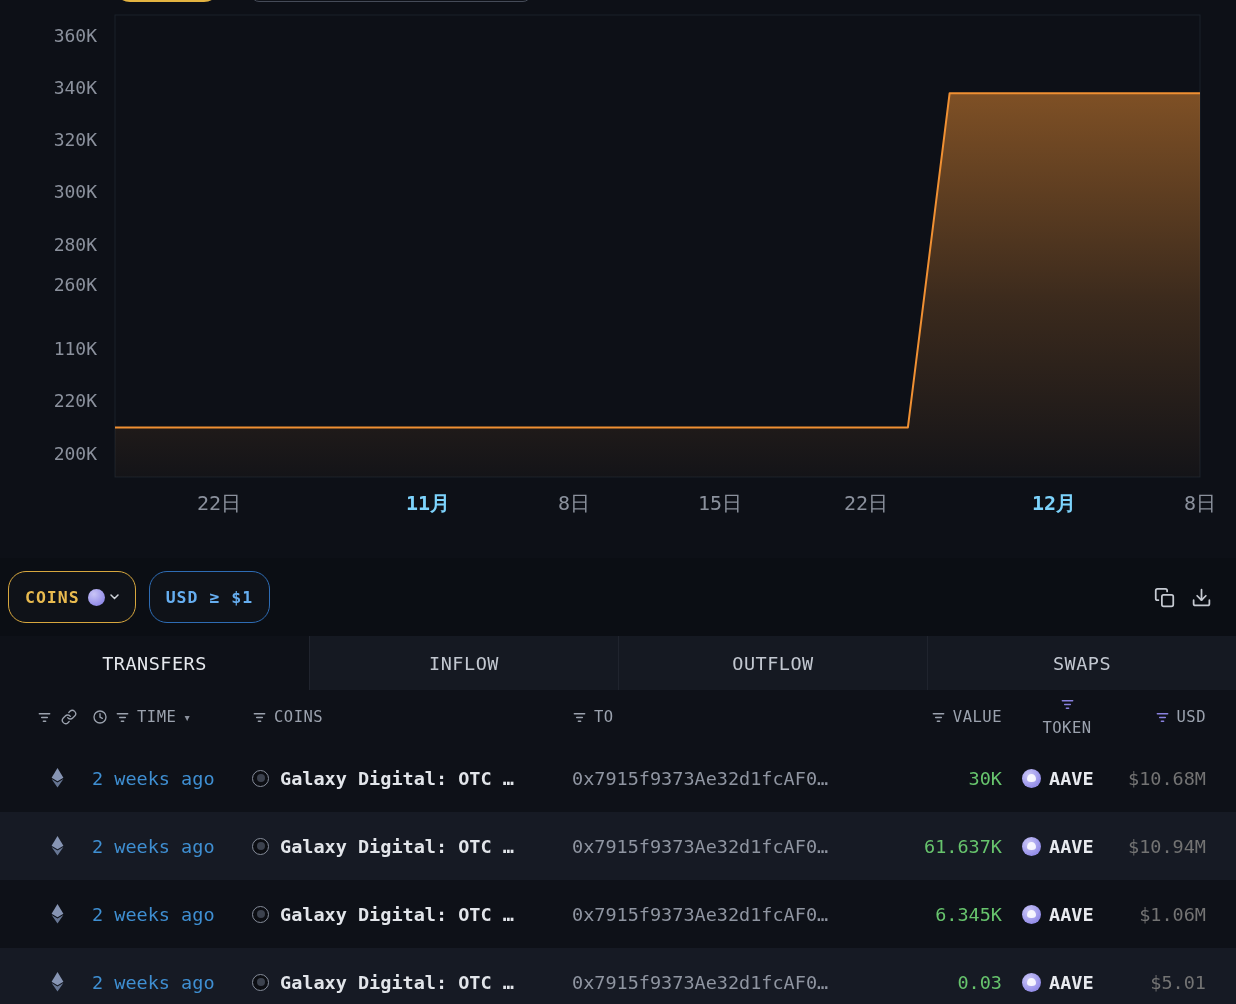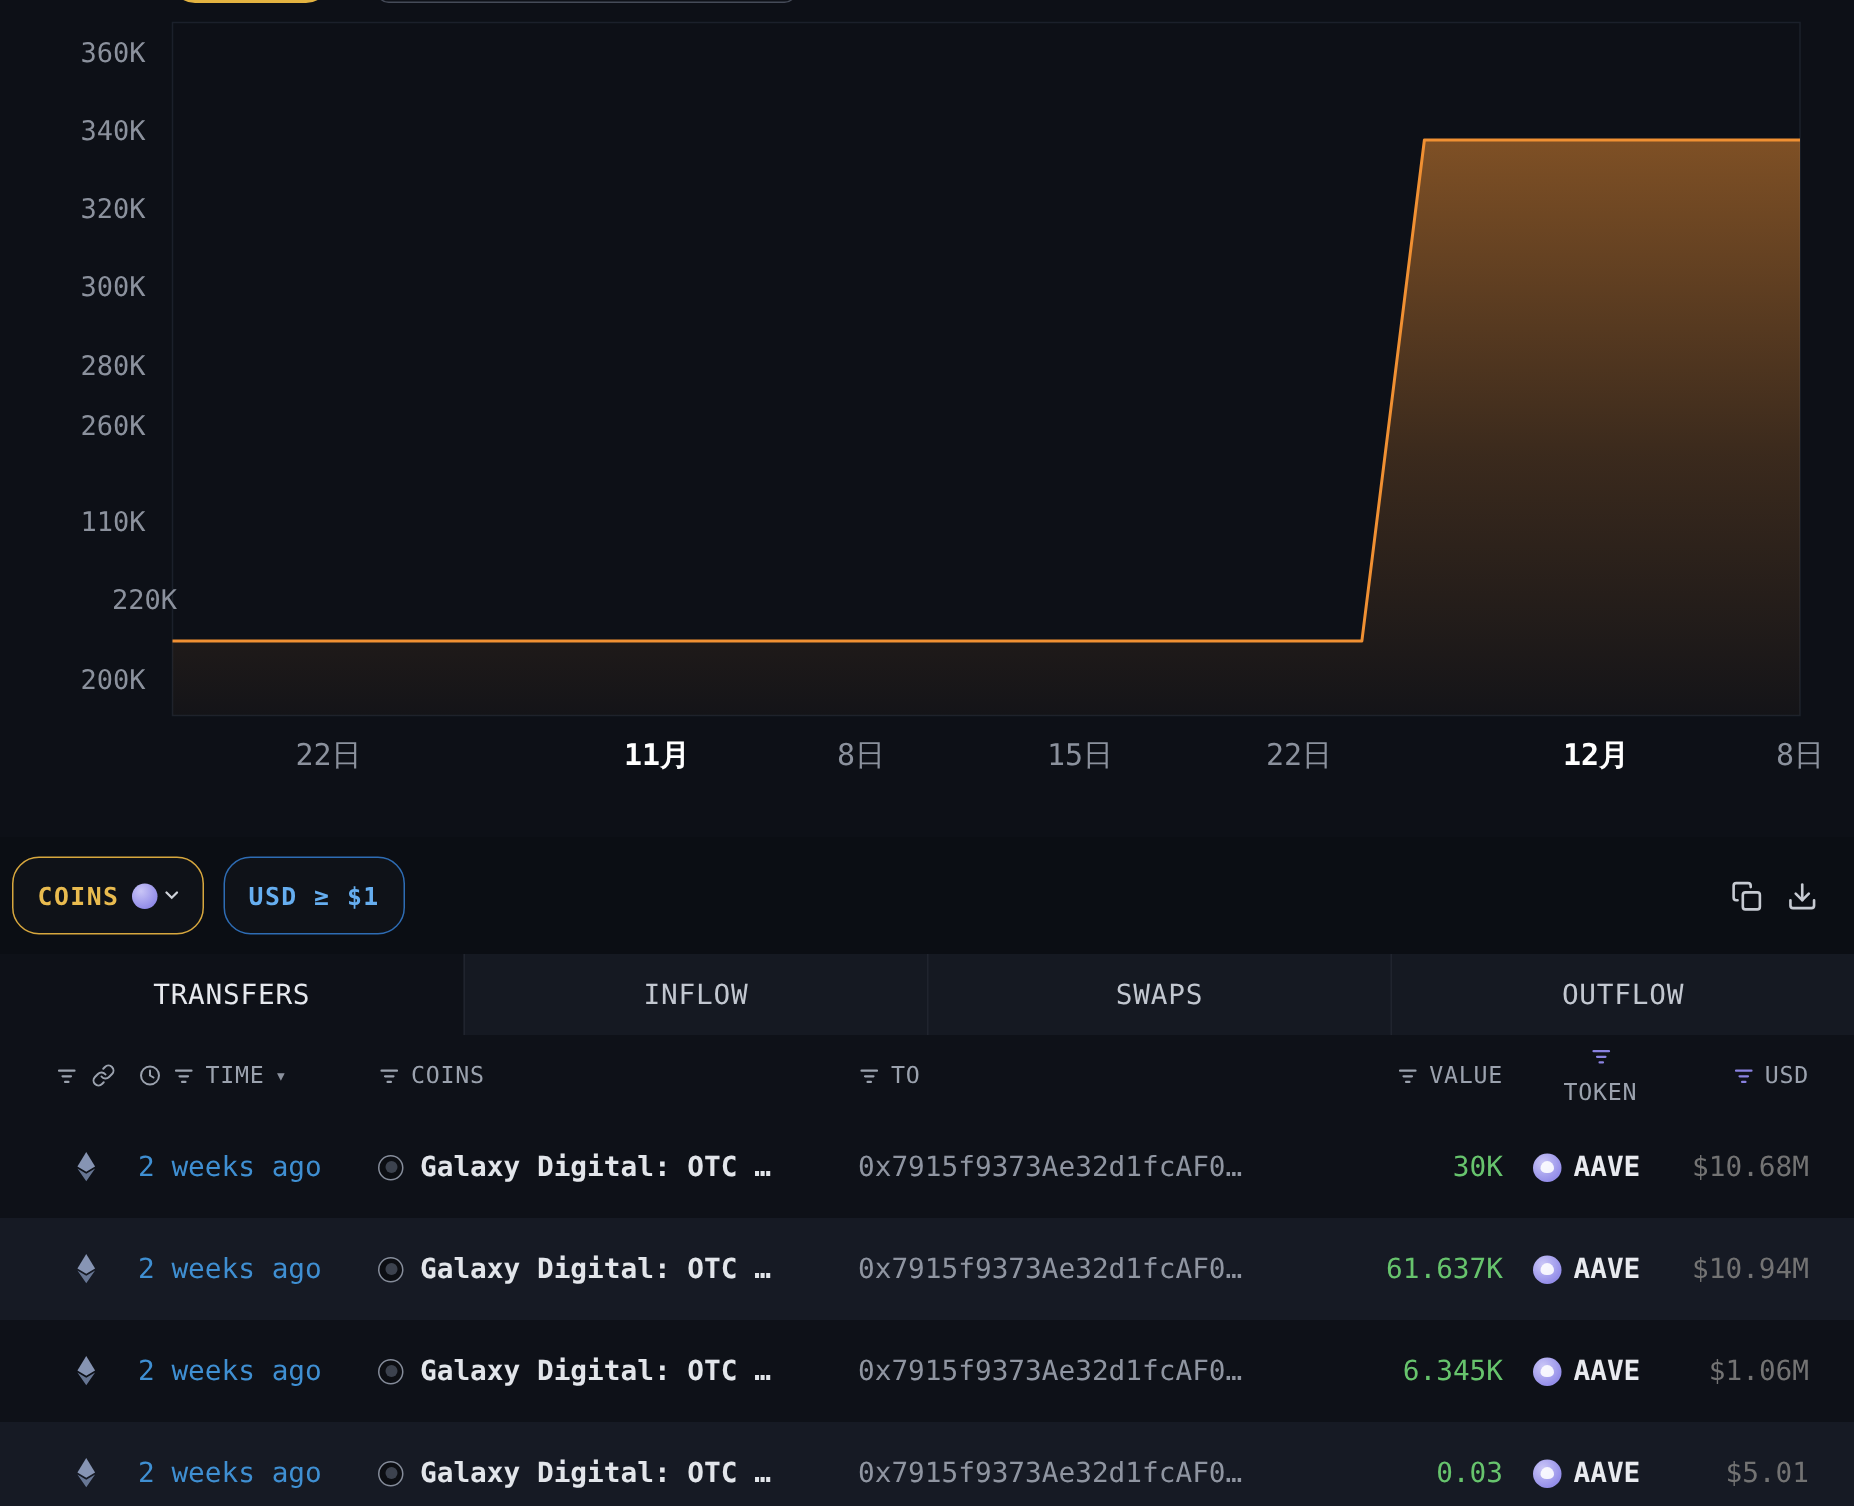--- a/index.html
+++ b/index.html
@@ -13,21 +13,21 @@
   
   .chart-card { position:relative; width:1236px; height:558px; background:#0d1017; }
   .pill-partial { position:absolute; background:rgba(255,255,255,0.01); }
   .pill-yellow { left:114px; top:-31px; width:106px; height:33px; border:2px solid #e3b341; border-radius:16px; z-index:5; }
   .box-gray { left:251px; top:-31px; width:280px; height:33px; border:1px solid #454b58; border-radius:8px; z-index:5; }
   #chart-svg { position:absolute; left:0; top:0; }
   .y-axis { position:absolute; left:0; top:0; width:97px; height:478px; }
   .y-tick { position:absolute; left:0; width:97px; text-align:right; font-size:18px; line-height:22px; color:#8b919d; }
   .x-axis { position:absolute; left:0; top:490px; width:1236px; height:30px; }
   .x-tick { position:absolute; top:0; transform:translateX(-50%); font-size:20px; color:#8b919d; white-space:nowrap; }
-  .x-tick.bold { color:#ffffff; font-weight:bold;margin-left:10px; }
+  .x-tick.bold { color:#7dd3fc; font-weight:bold; }
   
   .filter-row { position:relative; height:78px; display:flex; align-items:center; padding:0 24px 0 8px; gap:13px; }
   .chip { height:52px; border-radius:18px; display:inline-flex; align-items:center; gap:8px;
           padding:0 16px; background:rgba(255,255,255,0.02); font-family:inherit;
           font-size:16.5px; font-weight:bold; letter-spacing:1px; cursor:pointer; }
   .chip-coins { border:1.5px solid #d7a73e; color:#e9bb4f; }
   .chip-usd   { border:1.5px solid #2e6cb4; color:#66aef0; }
   .coin-dot { width:17px; height:17px; border-radius:50%;
               background:radial-gradient(circle at 35% 30%, #c9c5f6, #948ee9 70%, #7d76dd); }
   .chip-chevron { color:#cfd3da; display:inline-flex; margin-left:-3px; }
@@ -88,21 +88,21 @@
     </svg>
 
     <div class="y-axis">
       <div class="y-tick" style="top: 24.8814px;">360K</div>
       <div class="y-tick" style="top: 77.0847px;">340K</div>
       <div class="y-tick" style="top: 129.288px;">320K</div>
       <div class="y-tick" style="top: 181.492px;">300K</div>
       <div class="y-tick" style="top: 233.695px;">280K</div>
       <div class="y-tick" style="top: 274px;">260K</div>
       <div class="y-tick" style="top: 338.102px;">110K</div>
-      <div class="y-tick" style="top: 390.305px; margin-left: 21px;">220K</div>
+      <div class="y-tick" style="top: 390.305px;">220K</div>
       <div class="y-tick" style="top: 442.508px;">200K</div>
     </div>
 
     <div class="x-axis">
       <span class="x-tick" style="left: 219px;">22日</span>
       <span class="x-tick bold" style="left: 428px;">11月</span>
       <span class="x-tick" style="left: 574px;">8日</span>
       <span class="x-tick" style="left: 720px;">15日</span>
       <span class="x-tick" style="left: 866px;">22日</span>
       <span class="x-tick bold" style="left: 1054px;">12月</span>
@@ -137,22 +137,22 @@
             <line x1="12" y1="15" x2="12" y2="3"></line>
           </svg>
       </button>
     </div>
   </div>
 
   <section class="table-card">
     <div class="tabs">
       <div class="tab active">TRANSFERS</div>
       <div class="tab">INFLOW</div>
+      <div class="tab">OUTFLOW</div>
       <div class="tab">SWAPS</div>
-      <div class="tab">OUTFLOW</div>
     </div>
 
     <div class="grid-row thead">
       <div class="th c1">
         <svg class="ic" width="15" height="15" viewBox="0 0 16 16" stroke="#9ba2ae" stroke-width="1.6" stroke-linecap="round" fill="none">
             <path d="M2.5 4h11M5 8h6M6.8 12h2.4"></path>
           </svg>
         <svg class="ic" width="16" height="16" viewBox="0 0 24 24" fill="none" stroke="#9ba2ae" stroke-width="2" stroke-linecap="round" stroke-linejoin="round">
             <path d="M10 13a5 5 0 0 0 7.54.54l3-3a5 5 0 0 0-7.07-7.07l-1.72 1.71"></path>
             <path d="M14 11a5 5 0 0 0-7.54-.54l-3 3a5 5 0 0 0 7.07 7.07l1.71-1.71"></path>

